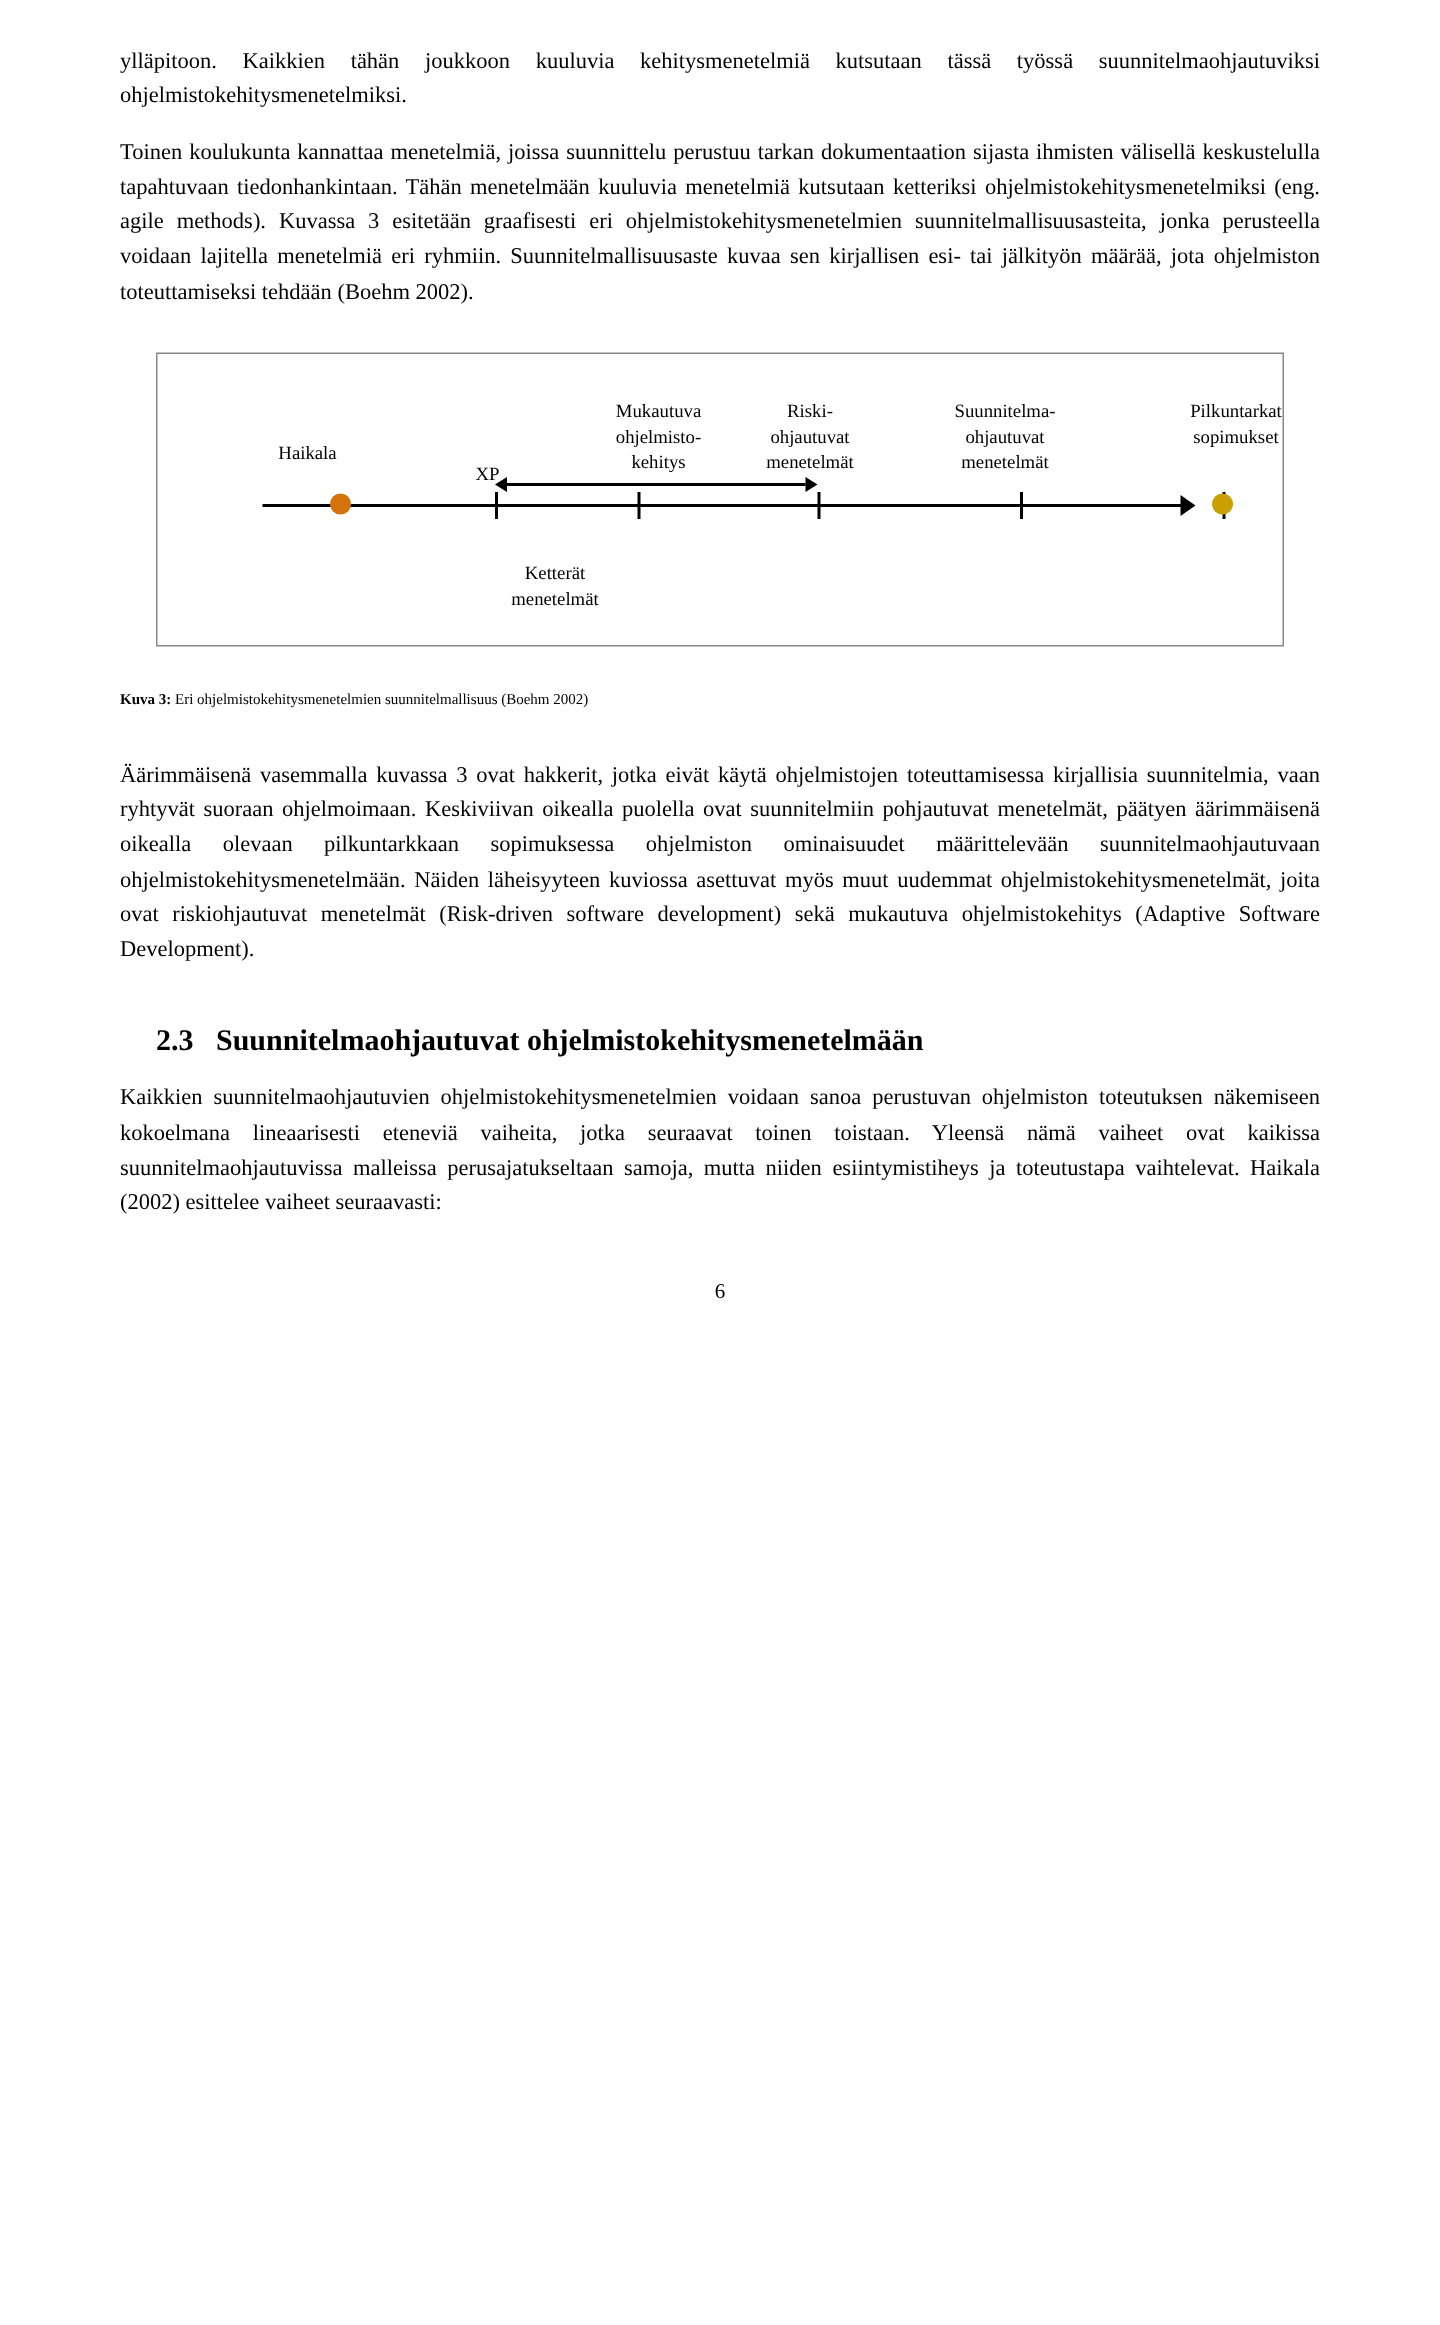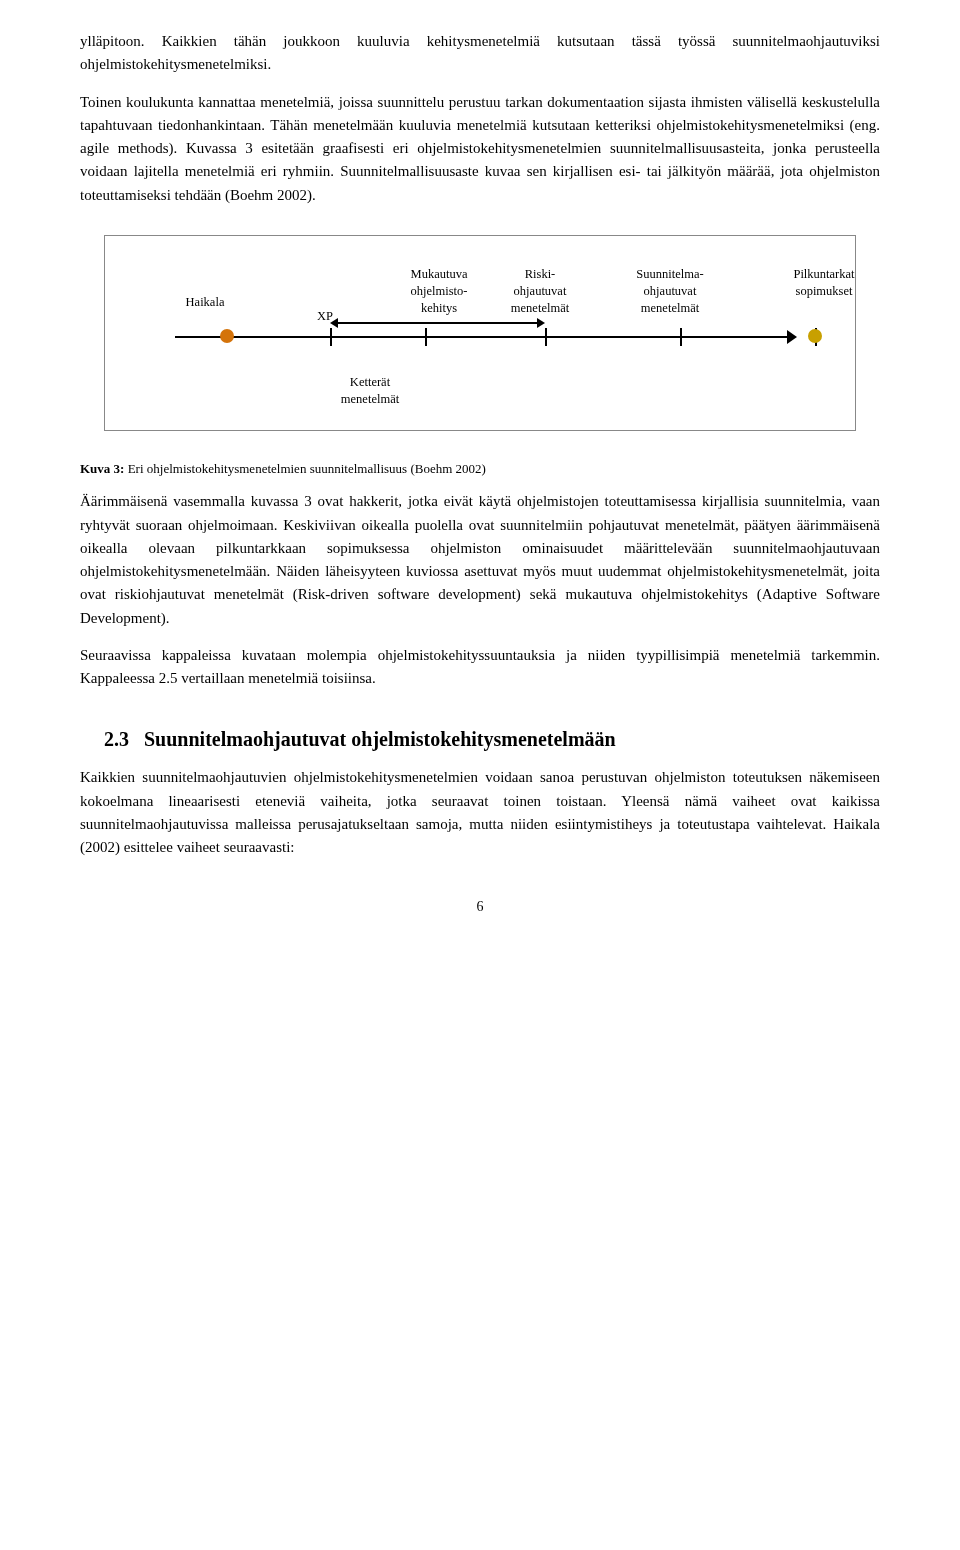--- a/index.html
+++ b/index.html
@@ -122,22 +122,22 @@
 
     .arrow-head-right {
       width: 0;
       height: 0;
       border-top: 5px solid transparent;
       border-bottom: 5px solid transparent;
       border-left: 8px solid #000;
     }
 
     .caption {
-      font-size: 13px;
-      margin-bottom: 12px;
+      font-size: 10px;
+      margin-bottom: 32px;
       line-height: 1.5;
     }
 
     .caption .bold {
       font-weight: bold;
     }
 
     .section-heading {
       font-size: 20px;
       font-weight: bold;
@@ -210,21 +210,20 @@
     </div>
   </div>
 
   <p class="caption">
     <span class="bold">Kuva 3:</span>
     <span> Eri ohjelmistokehitysmenetelmien suunnitelmallisuus (Boehm 2002)</span>
   </p>
 
   <p class="text-block">Äärimmäisenä vasemmalla kuvassa 3 ovat hakkerit, jotka eivät käytä ohjelmistojen toteuttamisessa kirjallisia suunnitelmia, vaan ryhtyvät suoraan ohjelmoimaan. Keskiviivan oikealla puolella ovat suunnitelmiin pohjautuvat menetelmät, päätyen äärimmäisenä oikealla olevaan pilkuntarkkaan sopimuksessa ohjelmiston ominaisuudet määrittelevään suunnitelmaohjautuvaan ohjelmistokehitysmenetelmään. Näiden läheisyyteen kuviossa asettuvat myös muut uudemmat ohjelmistokehitysmenetelmät, joita ovat riskiohjautuvat menetelmät (Risk-driven software development) sekä mukautuva ohjelmistokehitys (Adaptive Software Development).</p>
 
-  <p class="text-block">Seuraavissa kappaleissa kuvataan molempia ohjelmistokehityssuuntauksia ja niiden tyypillisimpiä menetelmiä tarkemmin. Kappaleessa 2.5 vertaillaan menetelmiä toisiinsa.</p>
 
   <div class="section-heading">
     <span class="section-num">2.3</span>
     <span>&nbsp;</span>
     <span>Suunnitelmaohjautuvat ohjelmistokehitysmenetelmään</span>
   </div>
 
   <p class="text-block">Kaikkien suunnitelmaohjautuvien ohjelmistokehitysmenetelmien voidaan sanoa perustuvan ohjelmiston toteutuksen näkemiseen kokoelmana lineaarisesti eteneviä vaiheita, jotka seuraavat toinen toistaan. Yleensä nämä vaiheet ovat kaikissa suunnitelmaohjautuvissa malleissa perusajatukseltaan samoja, mutta niiden esiintymistiheys ja toteutustapa vaihtelevat. Haikala (2002) esittelee vaiheet seuraavasti:</p>
 
   <div class="page-number">6</div>

